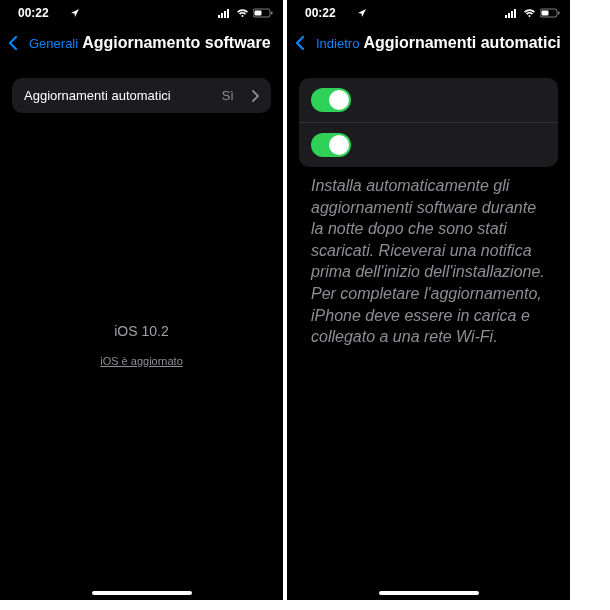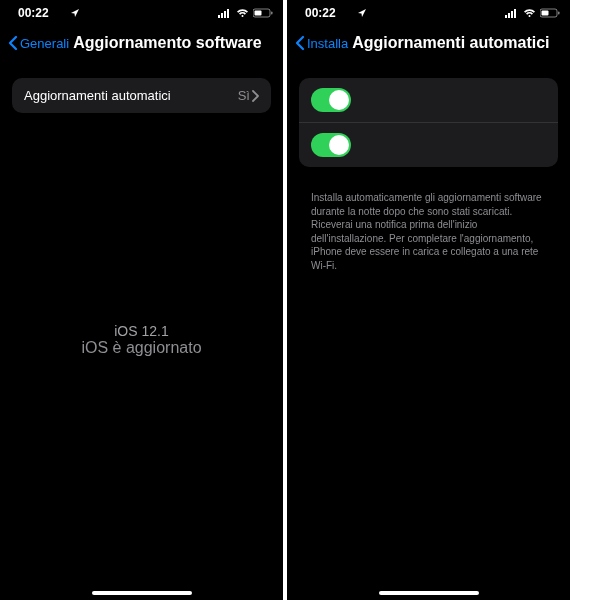--- a/index.html
+++ b/index.html
@@ -45,21 +45,21 @@
       display: flex;
       align-items: center;
       padding: 0 8px;
       position: relative;
     }
     .back-btn {
       display: flex;
       align-items: center;
       color: #0a84ff;
       font-size: 13px;
-      gap: 2px;
+      gap: 11px;
     }
     .nav-title {
       color: #fff;
       font-size: 16px;
       font-weight: 600;
       margin-left: 4px;
     }
     .content {
       padding: 18px 12px 0 12px;
     }
@@ -75,21 +75,21 @@
       padding: 10px 12px;
       color: #fff;
       font-size: 13px;
     }
     .cell + .cell {
       border-top: 0.5px solid #333;
     }
     .cell-value {
       display: flex;
       align-items: center;
-      gap: 2px;
+      gap: 18px;
       color: #8e8e93;
     }
     .toggle {
       width: 40px;
       height: 24px;
       background: #30d158;
       border-radius: 12px;
       position: relative;
     }
     .toggle::after {
@@ -97,37 +97,39 @@
       position: absolute;
       width: 20px;
       height: 20px;
       background: #fff;
       border-radius: 50%;
       top: 2px;
       right: 2px;
     }
     .footer-text {
       color: #8e8e93;
-      font-size: 10px;
+      font-size: 16px;
       line-height: 1.35;
-      padding: 24px 12px 0 12px;
+      padding: 8px 12px 0 12px;
+      font-style: italic;
     }
     .ios-version {
       text-align: center;
       color: #8e8e93;
       margin-top: 210px;
     }
     .ios-version .ver {
       font-size: 14px;
       color: #a0a0a5;
     }
     .ios-version .sub {
-      font-size: 16px;
-      color: #8e8e93;
-      margin-top: 0;
+      font-size: 11px;
+      color: #8e8e93;
+      margin-top: 16px;
+      text-decoration: underline;
     }
     .home-indicator {
       position: absolute;
       bottom: 5px;
       left: 50%;
       transform: translateX(-50%);
       width: 100px;
       height: 4px;
       background: #fff;
       border-radius: 2px;
@@ -180,21 +182,21 @@
         <span class="cell-value">
           <span>Sì</span>
           <svg width="7" height="12" viewBox="0 0 7 12">
               <path d="M1 1 L6 6 L1 11" stroke="#8e8e93" stroke-width="1.8" fill="none" stroke-linecap="round" stroke-linejoin="round"></path>
             </svg>
         </span>
       </div>
     </div>
 
     <div class="ios-version">
-      <div class="ver">iOS 12.1</div>
+      <div class="ver">iOS 10.2</div>
       <div class="sub">iOS è aggiornato</div>
     </div>
   </div>
 
   <div class="home-indicator"></div>
 </div>
 
 <div class="phone">
   <div class="status-bar">
     <div class="status-left">
@@ -219,21 +221,21 @@
           <rect x="18" y="3.5" width="1.5" height="3" rx="0.7" fill="#fff" opacity="0.5"></rect>
         </svg>
     </div>
   </div>
 
   <div class="nav-bar">
     <div class="back-btn">
       <svg width="10" height="16" viewBox="0 0 10 16">
           <path d="M8 2 L2 8 L8 14" stroke="#0a84ff" stroke-width="2.2" fill="none" stroke-linecap="round" stroke-linejoin="round"></path>
         </svg>
-      <span>Installa</span>
+      <span>Indietro</span>
     </div>
     <span class="nav-title">Aggiornamenti automatici</span>
   </div>
 
   <div class="content">
     <div class="cell-group">
       <div class="cell">
         <div class="toggle"></div>
       </div>
       <div class="cell">

